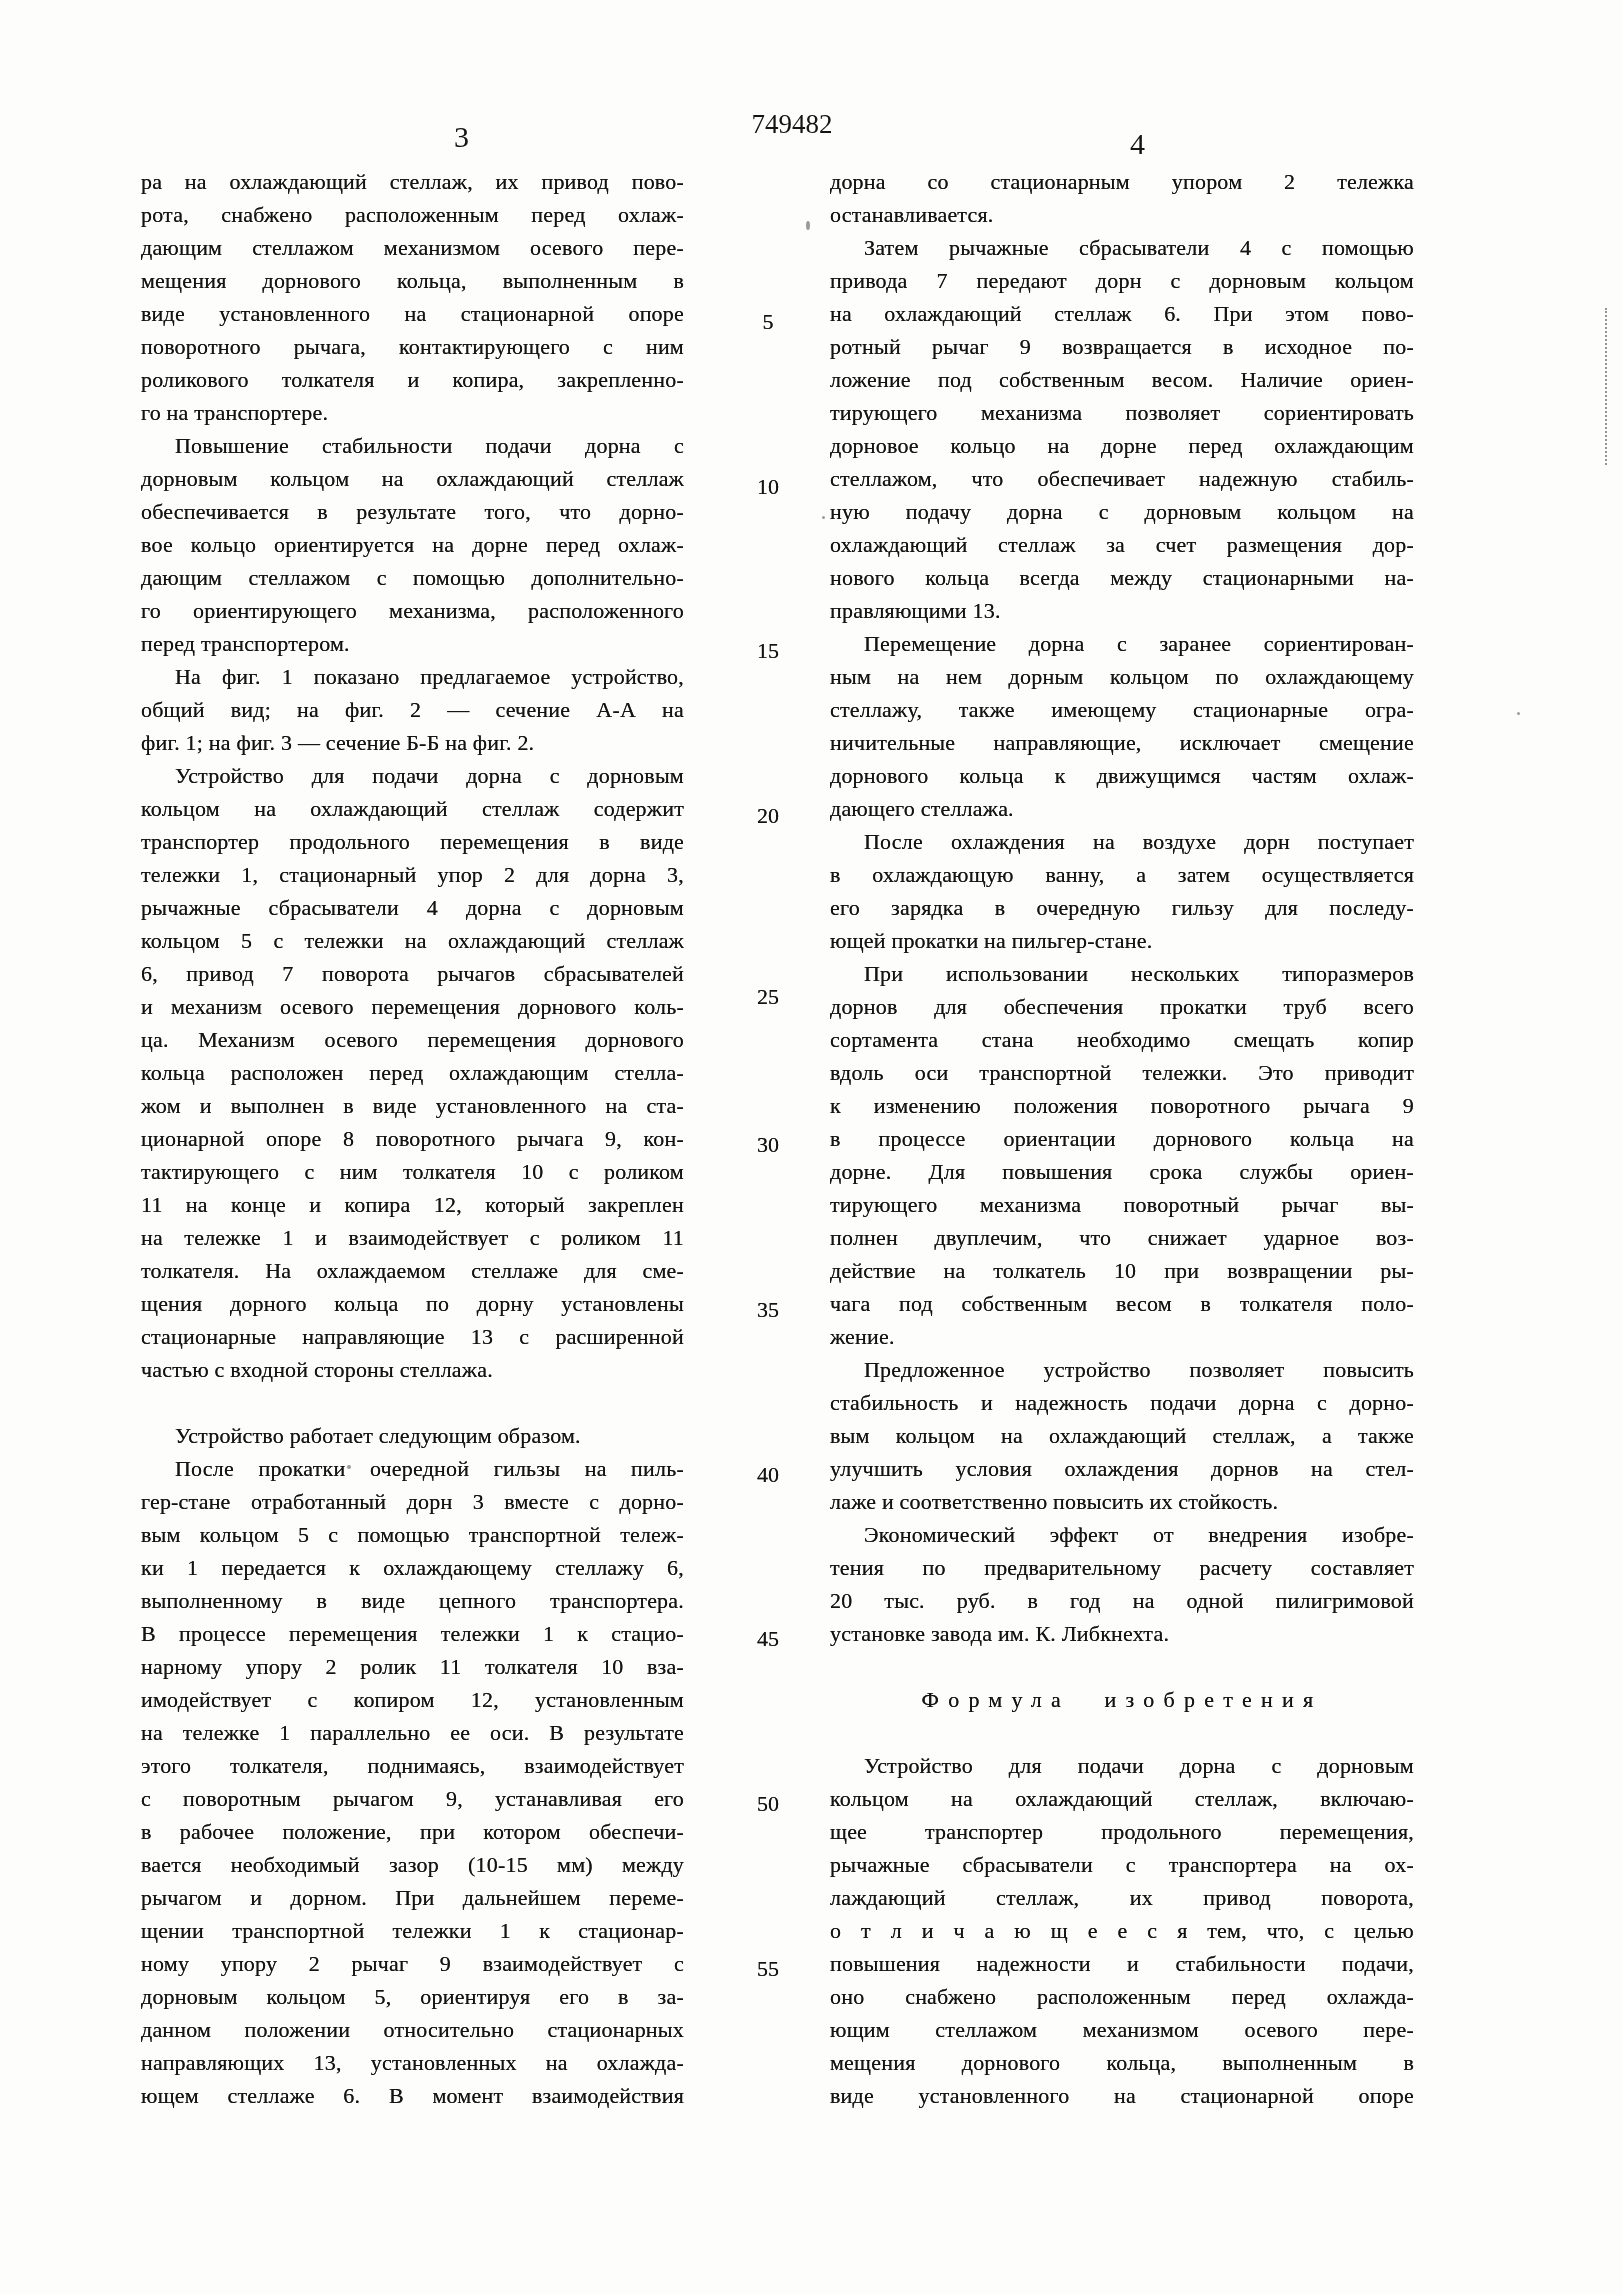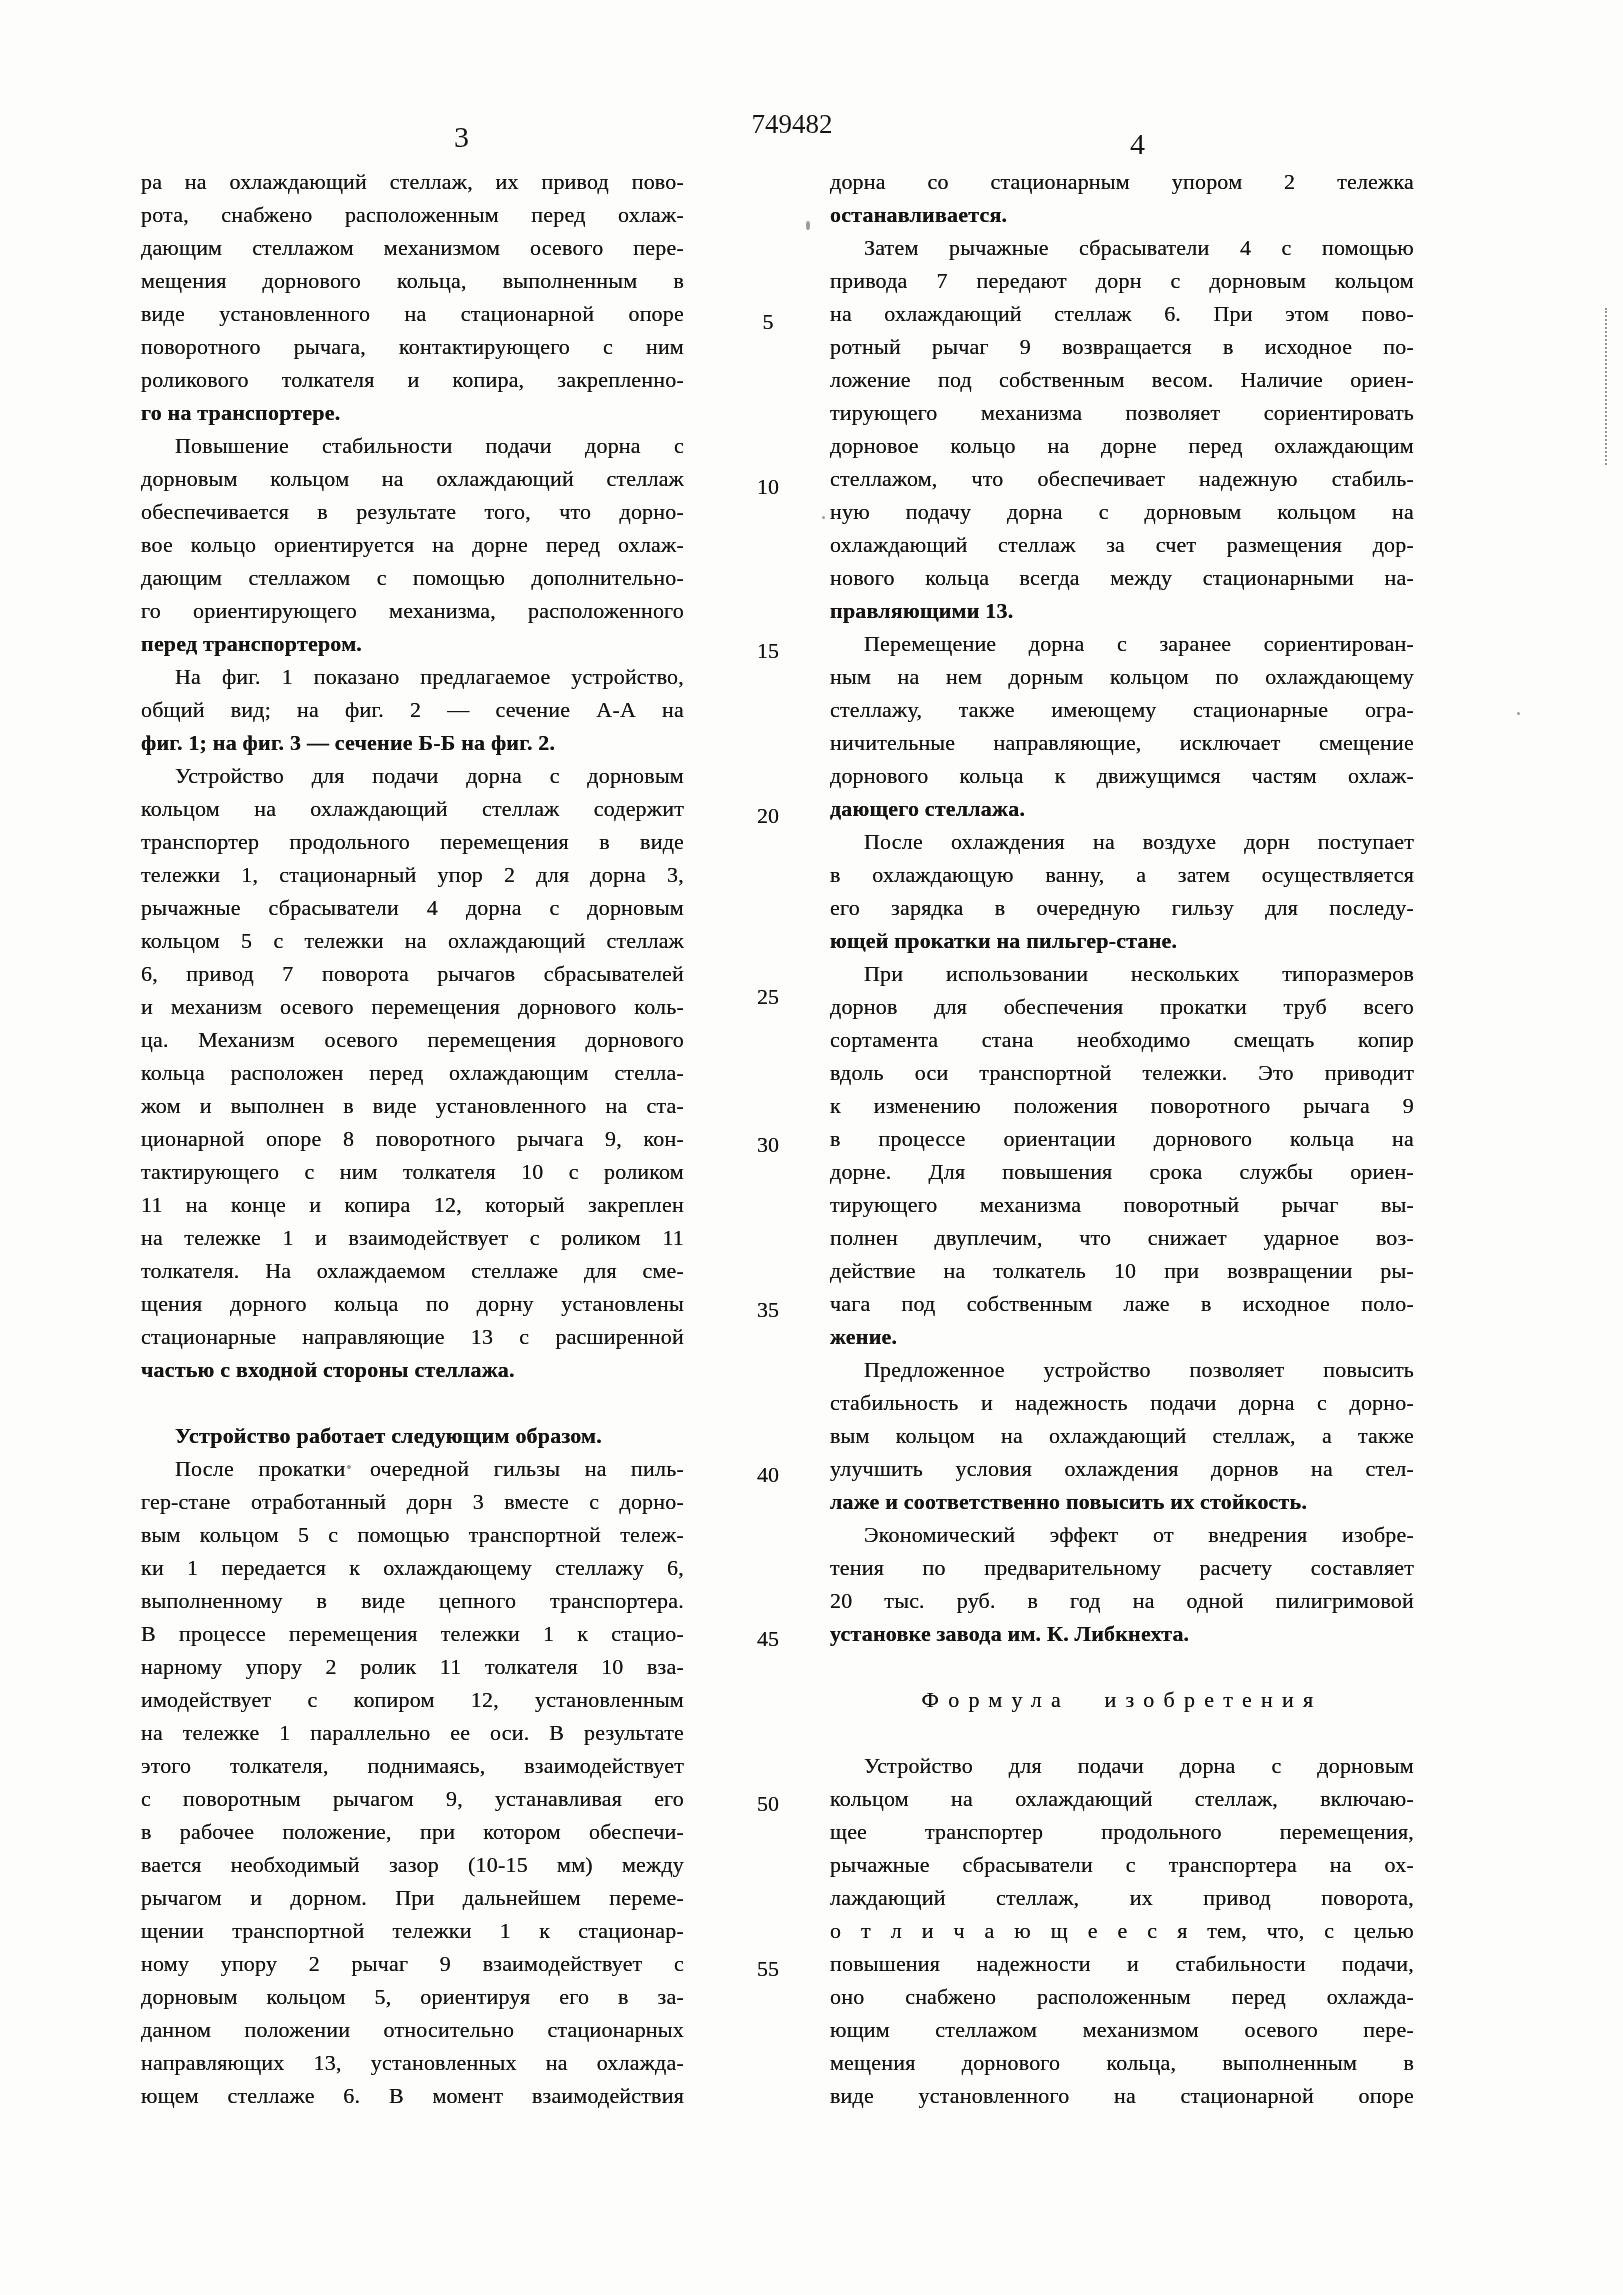--- a/index.html
+++ b/index.html
@@ -41,21 +41,21 @@
     height: 33px;
     line-height: 33px;
     font-size: 22px;
     letter-spacing: 0.2px;
     white-space: normal;
     overflow: hidden;
     text-align: justify;
     text-align-last: justify;
     text-shadow: 0 0 0.4px rgba(20,20,18,0.85);
   }
-  .line.end    { text-align-last: left; font-weight: bold; }
+  .line.end    { text-align-last: left; }
   .line.indent { text-indent: 34px; }
   .line.blank  { }
   .line.heading {
     text-align: left;
     text-align-last: center;
     letter-spacing: 0.42em;
     word-spacing: 0.9em;
   }
 
   
@@ -189,21 +189,21 @@
       <div class="line indent">При использовании нескольких типоразмеров</div>
       <div class="line">дорнов для обеспечения прокатки труб всего</div>
       <div class="line">сортамента стана необходимо смещать копир</div>
       <div class="line">вдоль оси транспортной тележки. Это приводит</div>
       <div class="line">к изменению положения поворотного рычага 9</div>
       <div class="line">в процессе ориентации дорнового кольца на</div>
       <div class="line">дорне. Для повышения срока службы ориен-</div>
       <div class="line">тирующего механизма поворотный рычаг вы-</div>
       <div class="line">полнен двуплечим, что снижает ударное воз-</div>
       <div class="line">действие на толкатель 10 при возвращении ры-</div>
-      <div class="line">чага под собственным лаже в исходное поло-</div>
+      <div class="line">чага под собственным весом в толкателя поло-</div>
       <div class="line end">жение.</div>
       <div class="line indent">Предложенное устройство позволяет повысить</div>
       <div class="line">стабильность и надежность подачи дорна с дорно-</div>
       <div class="line">вым кольцом на охлаждающий стеллаж, а также</div>
       <div class="line">улучшить условия охлаждения дорнов на стел-</div>
       <div class="line end">лаже и соответственно повысить их стойкость.</div>
       <div class="line indent">Экономический эффект от внедрения изобре-</div>
       <div class="line">тения по предварительному расчету составляет</div>
       <div class="line">20 тыс. руб. в год на одной пилигримовой</div>
       <div class="line end">установке завода им. К. Либкнехта.</div>

